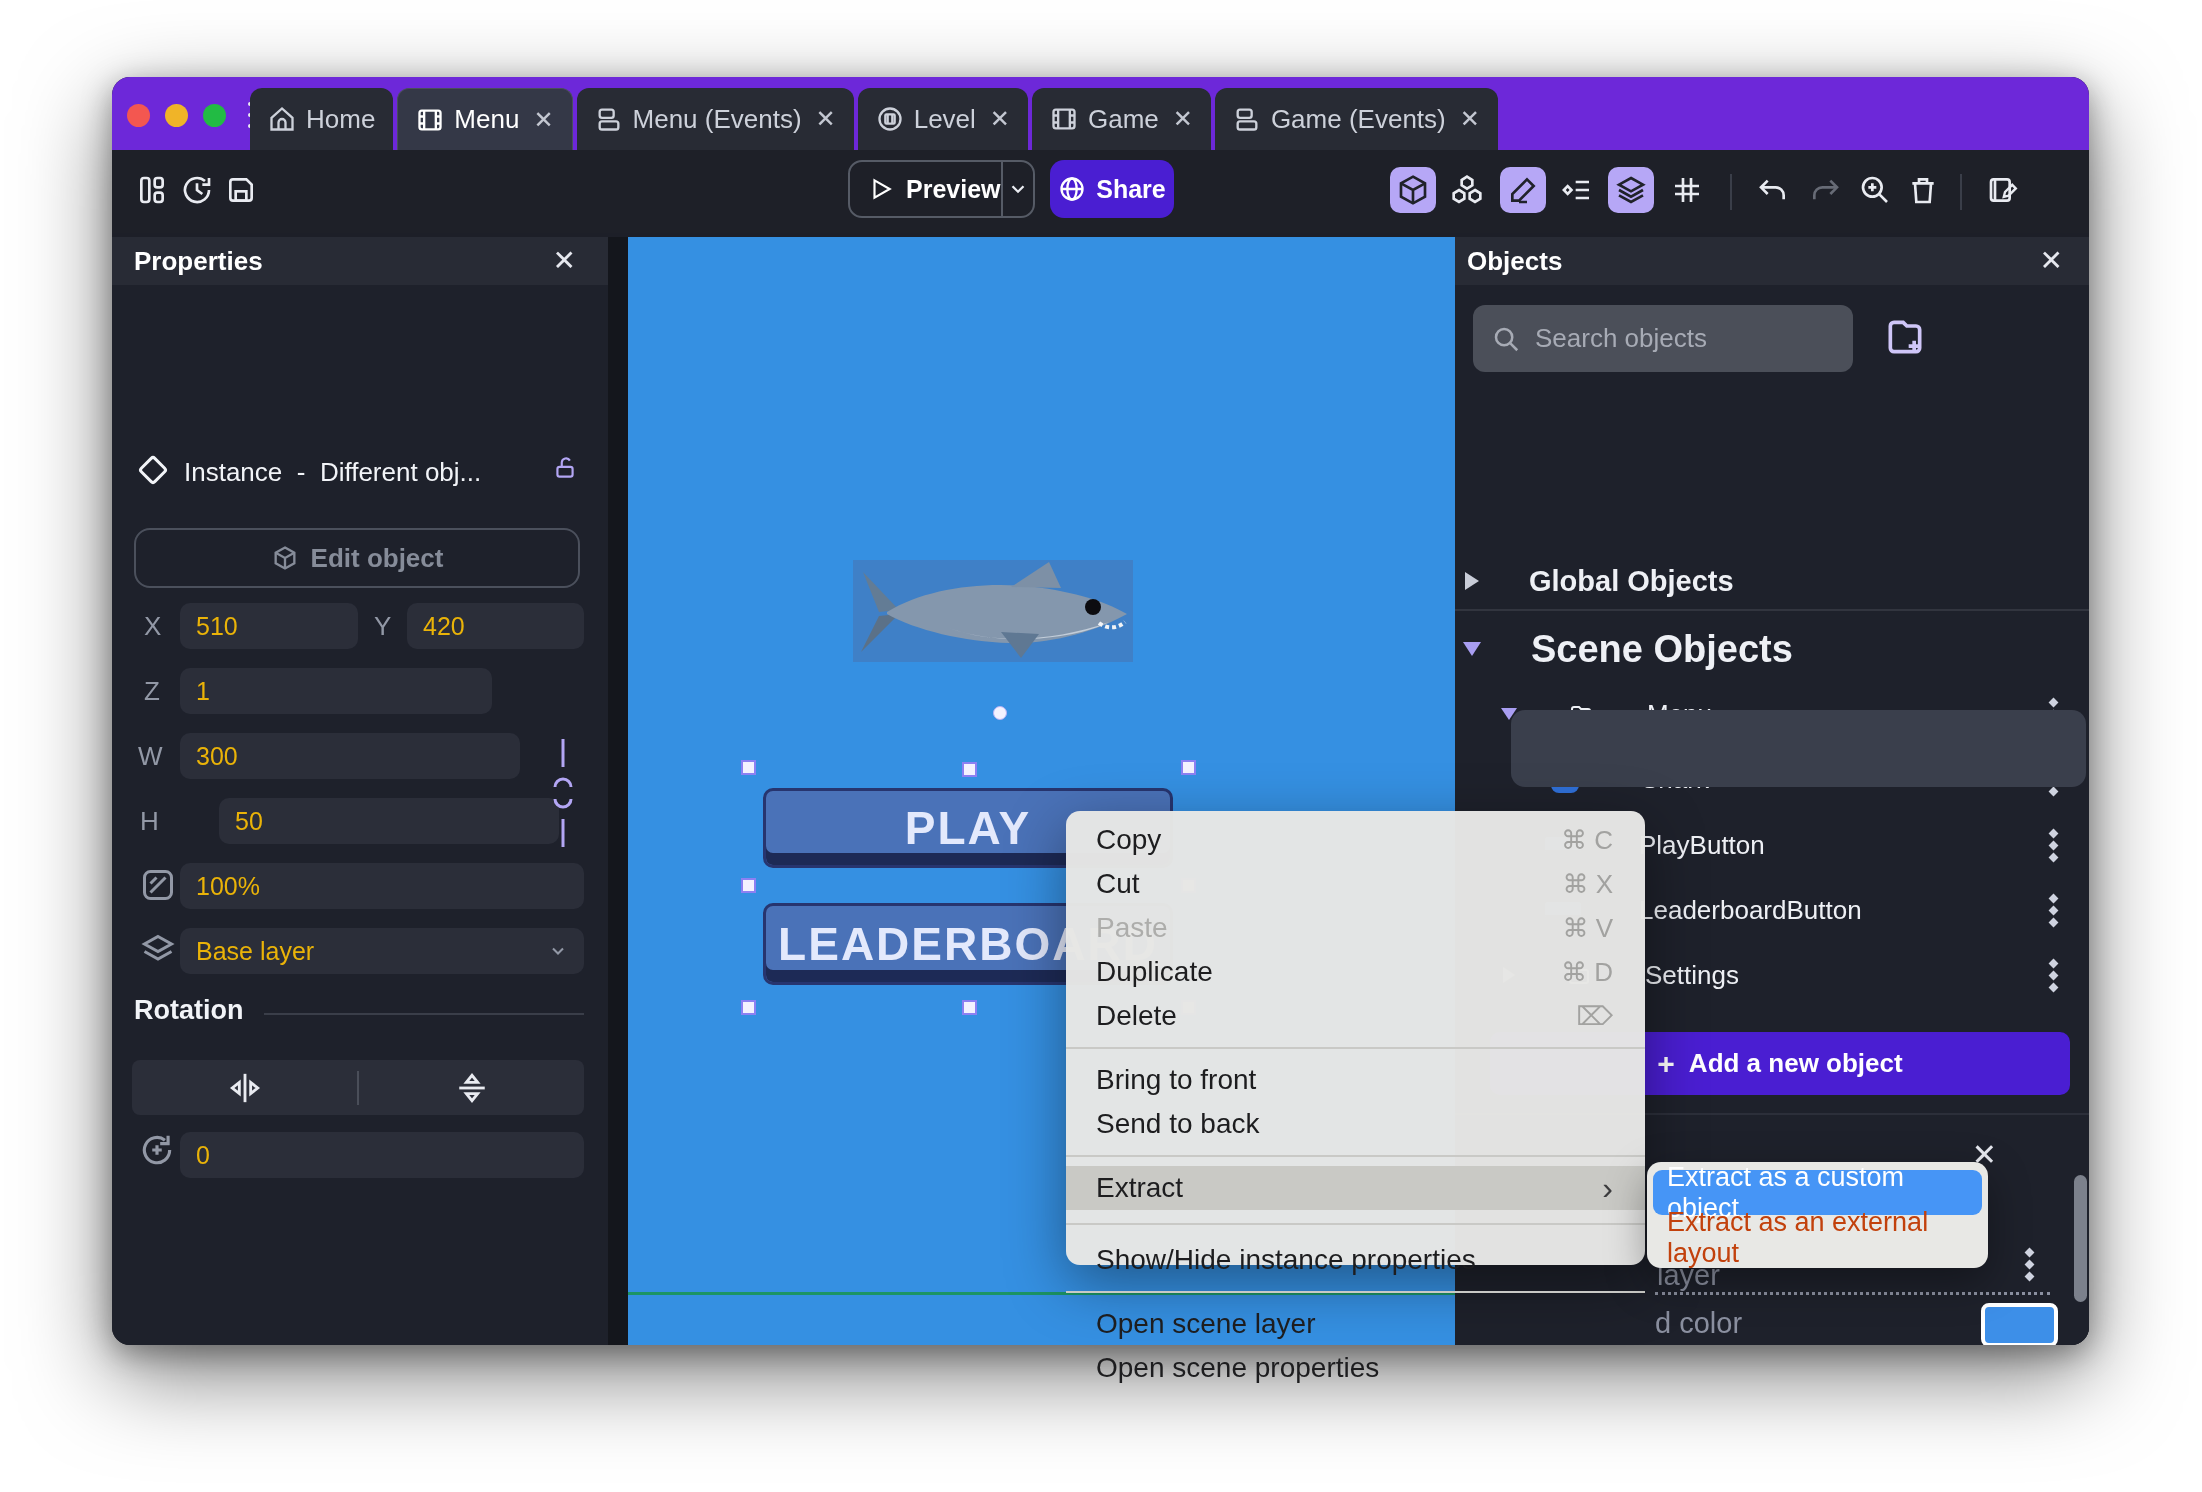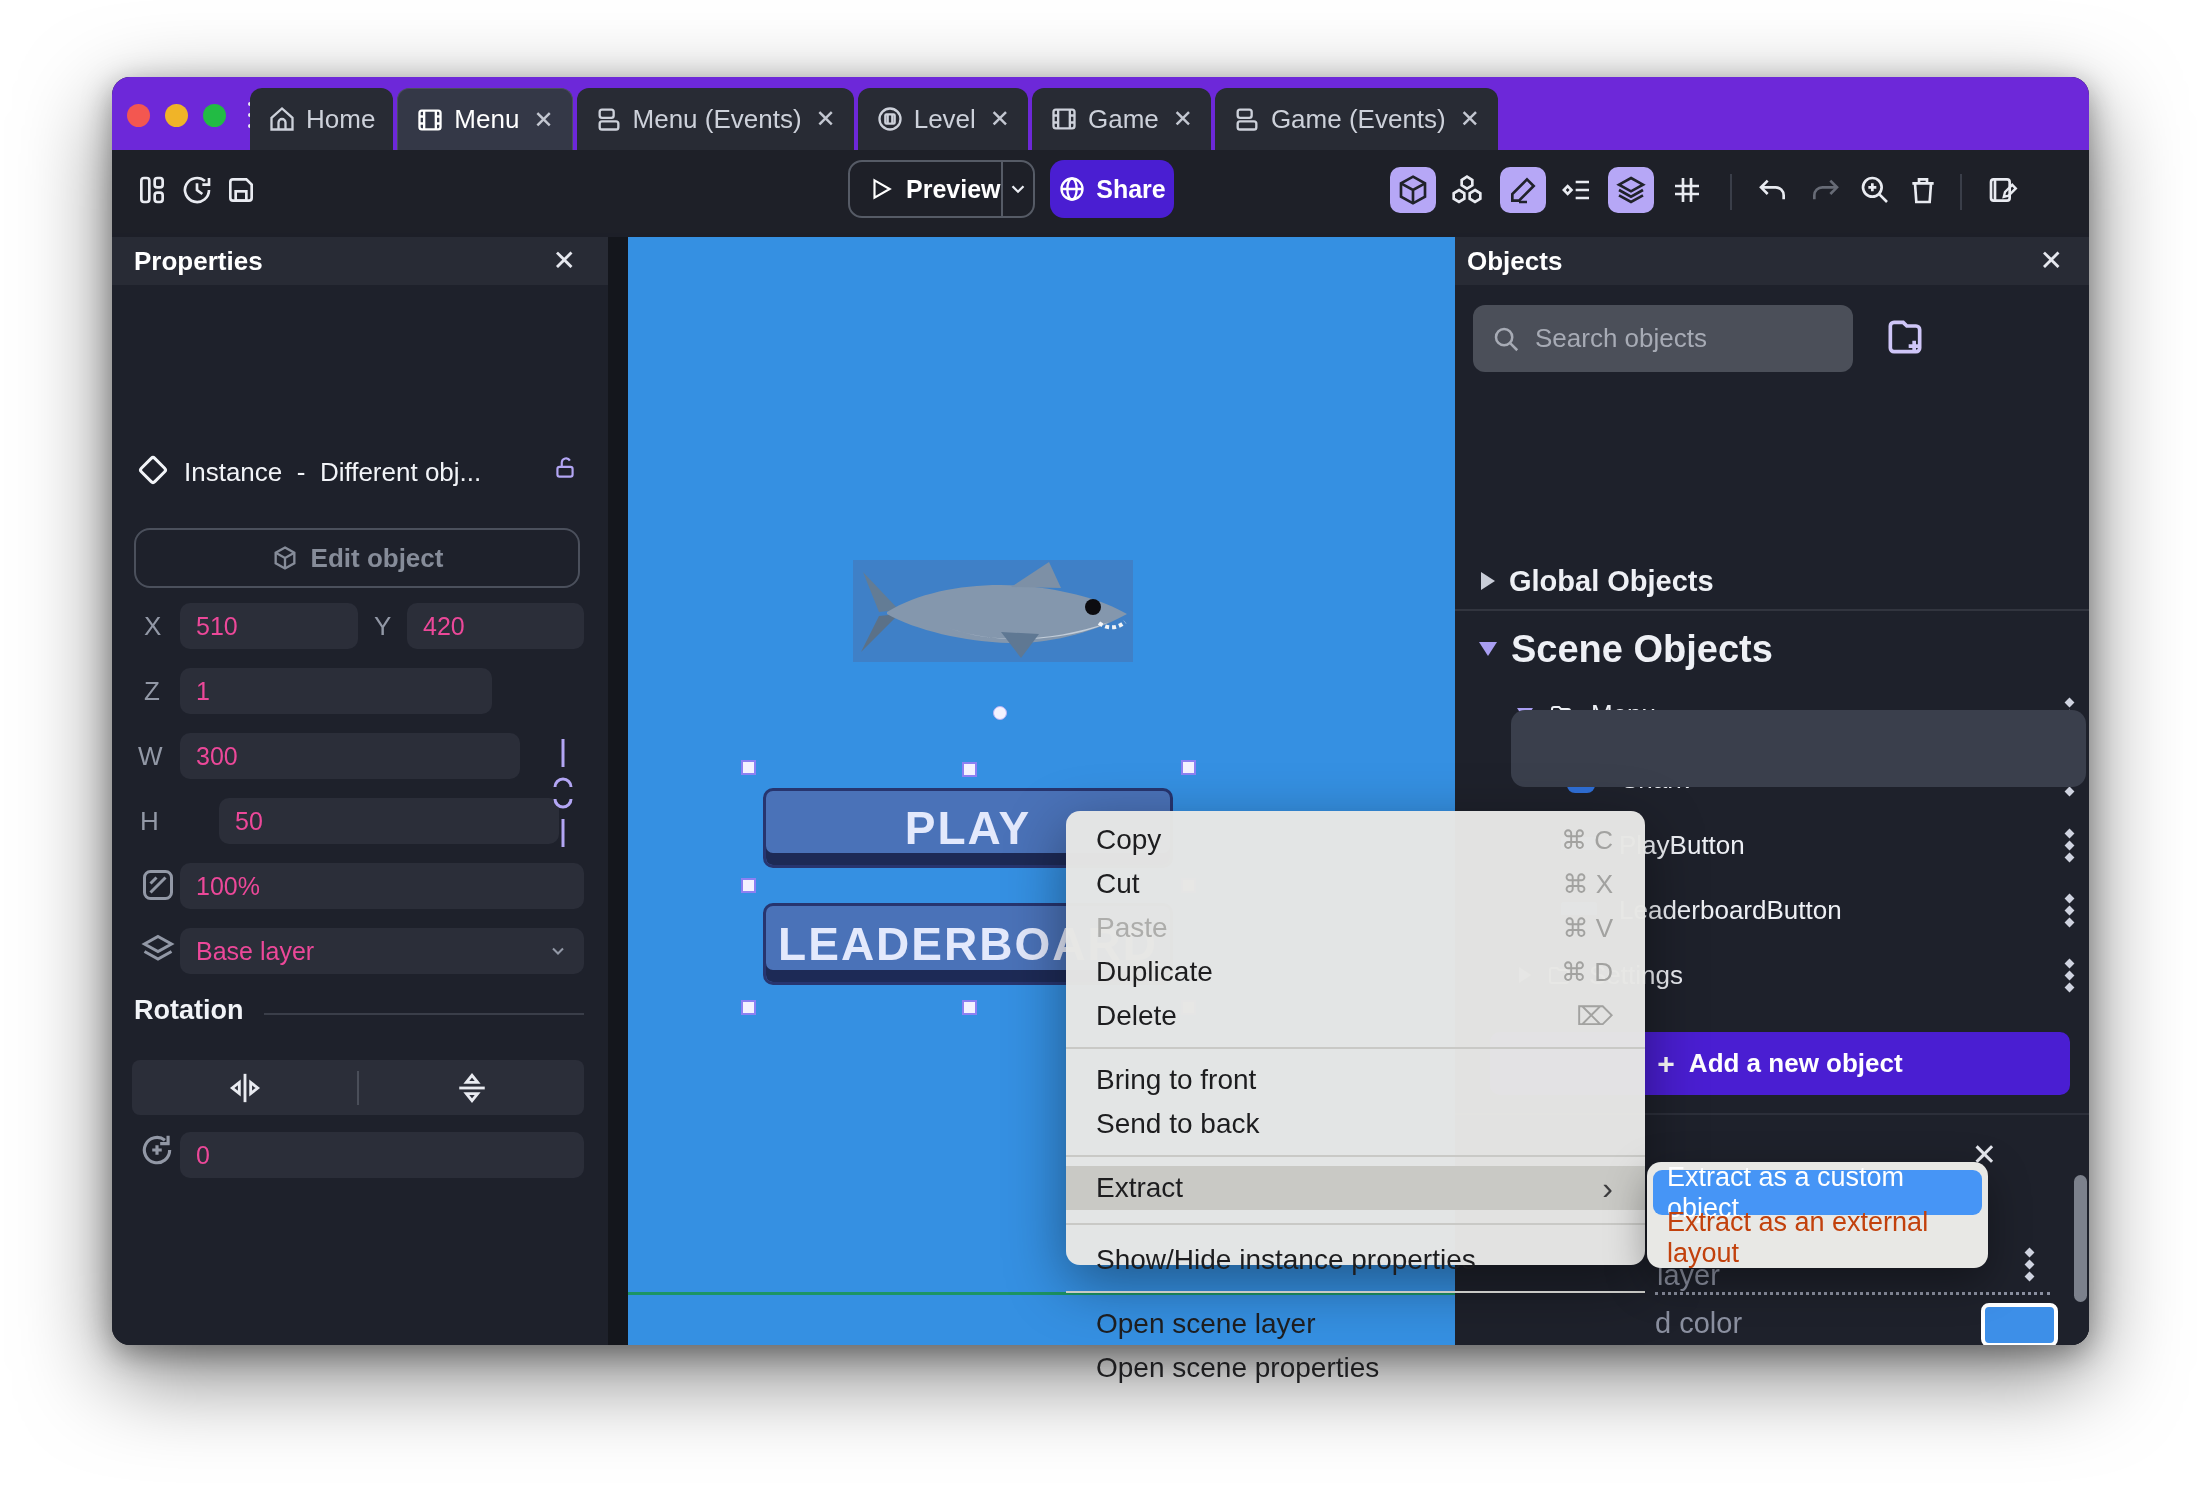--- a/index.html
+++ b/index.html
@@ -55,21 +55,21 @@
   .props { left:0; top:160px; width:496px; height:1108px; }
   .props .panel-title{ margin-left:22px; }
   .props .close-x{ right:32px; top:10px; }
   .inst-row { position:absolute; left:0; top:214px; width:100%; height:44px; color:#f2f4f8; font-size:26px; }
   .inst-row .diamond { position:absolute; left:30px; top:8px; width:22px; height:22px; border:3px solid #f2f4f8; transform:rotate(45deg); border-radius:4px;}
   .inst-row .inst-text { position:absolute; left:72px; top:6px; }
   .inst-row .lockico { position:absolute; right:30px; top:4px; width:26px; height:26px; color:#b3a6f4;}
   .edit-btn { position:absolute; left:22px; top:291px; width:446px; height:60px; border:2px solid #4b505c; border-radius:16px;
               display:flex; align-items:center; justify-content:center; gap:12px; color:#868c99; font-size:26px; font-weight:bold; }
   .fieldlab { position:absolute; color:#9298a6; font-size:26px; }
-  .fieldbox { position:absolute; height:46px; background:#2b2e39; border-radius:10px; border:none; color:#ec4899;
+  .fieldbox { position:absolute; height:46px; background:#2b2e39; border-radius:10px; border:none; color:#eab308;
               font-size:25px; padding:0 16px; font-family:"Liberation Sans",sans-serif; }
   .link-col { position:absolute; left:440px; top:500px; width:22px; height:112px; color:#b3a6f4; }
   .rot-title { position:absolute; left:22px; top:758px; color:#f2f4f8; font-size:27px; font-weight:bold; }
   .rot-line { position:absolute; left:152px; top:776px; width:320px; height:2px; background:#3a3e49; }
   .flipbar { position:absolute; left:20px; top:823px; width:452px; height:55px; background:#2b2e39; border-radius:8px;
              display:flex; align-items:center; }
   .flipbar .fsep { width:2px; height:34px; background:#4a4e59; }
   .flipbar .half { flex:1; display:flex; justify-content:center; color:#e9ebf1; }
   .rotico { position:absolute; left:26px; top:894px; width:38px; height:38px; color:#9298a6; }
 
@@ -90,21 +90,21 @@
   
   .objs { left:1343px; top:160px; width:634px; height:1108px; }
   .objs .panel-title{ margin-left:12px; }
   .objs .close-x{ right:26px; top:10px; }
   .search-box { position:absolute; left:18px; top:68px; width:380px; height:67px; background:#4b4f59; border-radius:12px;
                 display:flex; align-items:center; gap:14px; padding:0 18px; color:#a7abb5; }
   .search-box input { background:transparent; border:none; outline:none; color:#e6e8ef; font-size:26px; width:280px;
                       font-family:"Liberation Sans",sans-serif; }
   .search-box input::placeholder { color:#a7abb5; }
   .addfolder { position:absolute; left:428px; top:78px; width:44px; height:44px; color:#cfc6f8; }
-  .tree-row { position:absolute; left:16px; width:634px; height:60px; display:flex; align-items:center; color:#eef0f5; font-size:26px; }
+  .tree-row { position:absolute; left:0; width:634px; height:60px; display:flex; align-items:center; color:#eef0f5; font-size:26px;gap:36px; }
   .tr-bold { font-weight:bold; font-size:27px; }
   .caret-r { width:0; height:0; border-left:14px solid #c9cdd8; border-top:9px solid transparent; border-bottom:9px solid transparent; }
   .caret-d { width:0; height:0; border-top:14px solid #a99ef2; border-left:9px solid transparent; border-right:9px solid transparent; }
   .kebab { position:absolute; right:32px; display:flex; flex-direction:column; gap:5px; align-items:center; cursor:pointer;}
   .kebab i { width:7px; height:7px; background:#cfd3e0; transform:rotate(45deg); }
   .row-divider { position:absolute; left:0; top:372px; width:634px; height:2px; background:#32353f; }
   .sel-row { position:absolute; left:56px; top:473px; width:575px; height:77px; background:#3a3f4c; border-radius:14px; }
   .obj-thumb { width:36px; height:17px; background:#3e7cc2; border-radius:3px; border-bottom:4px solid #1e2a55; margin-right:22px; }
   .folder-ico { width:28px; height:24px; margin-right:16px; color:#eef0f5;}
   .add-obj-btn { position:absolute; left:35px; top:795px; width:580px; height:63px; background:#4a1ed2; border-radius:10px;

